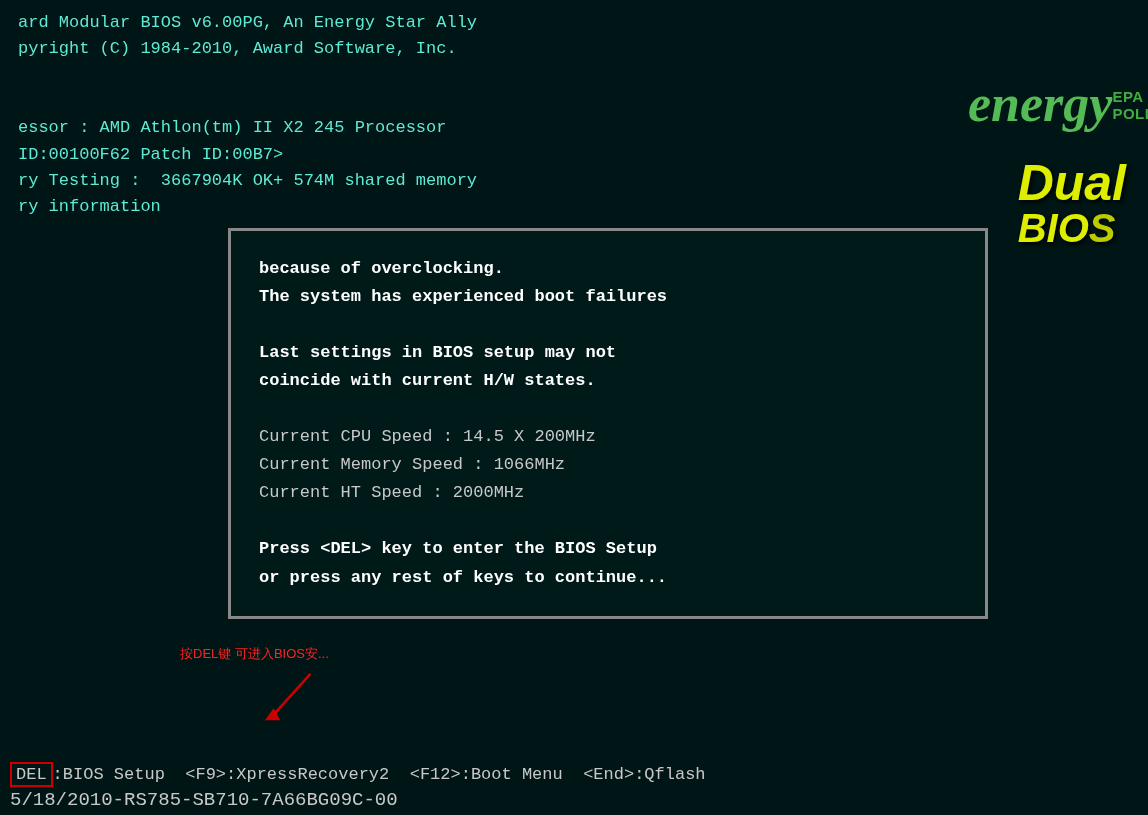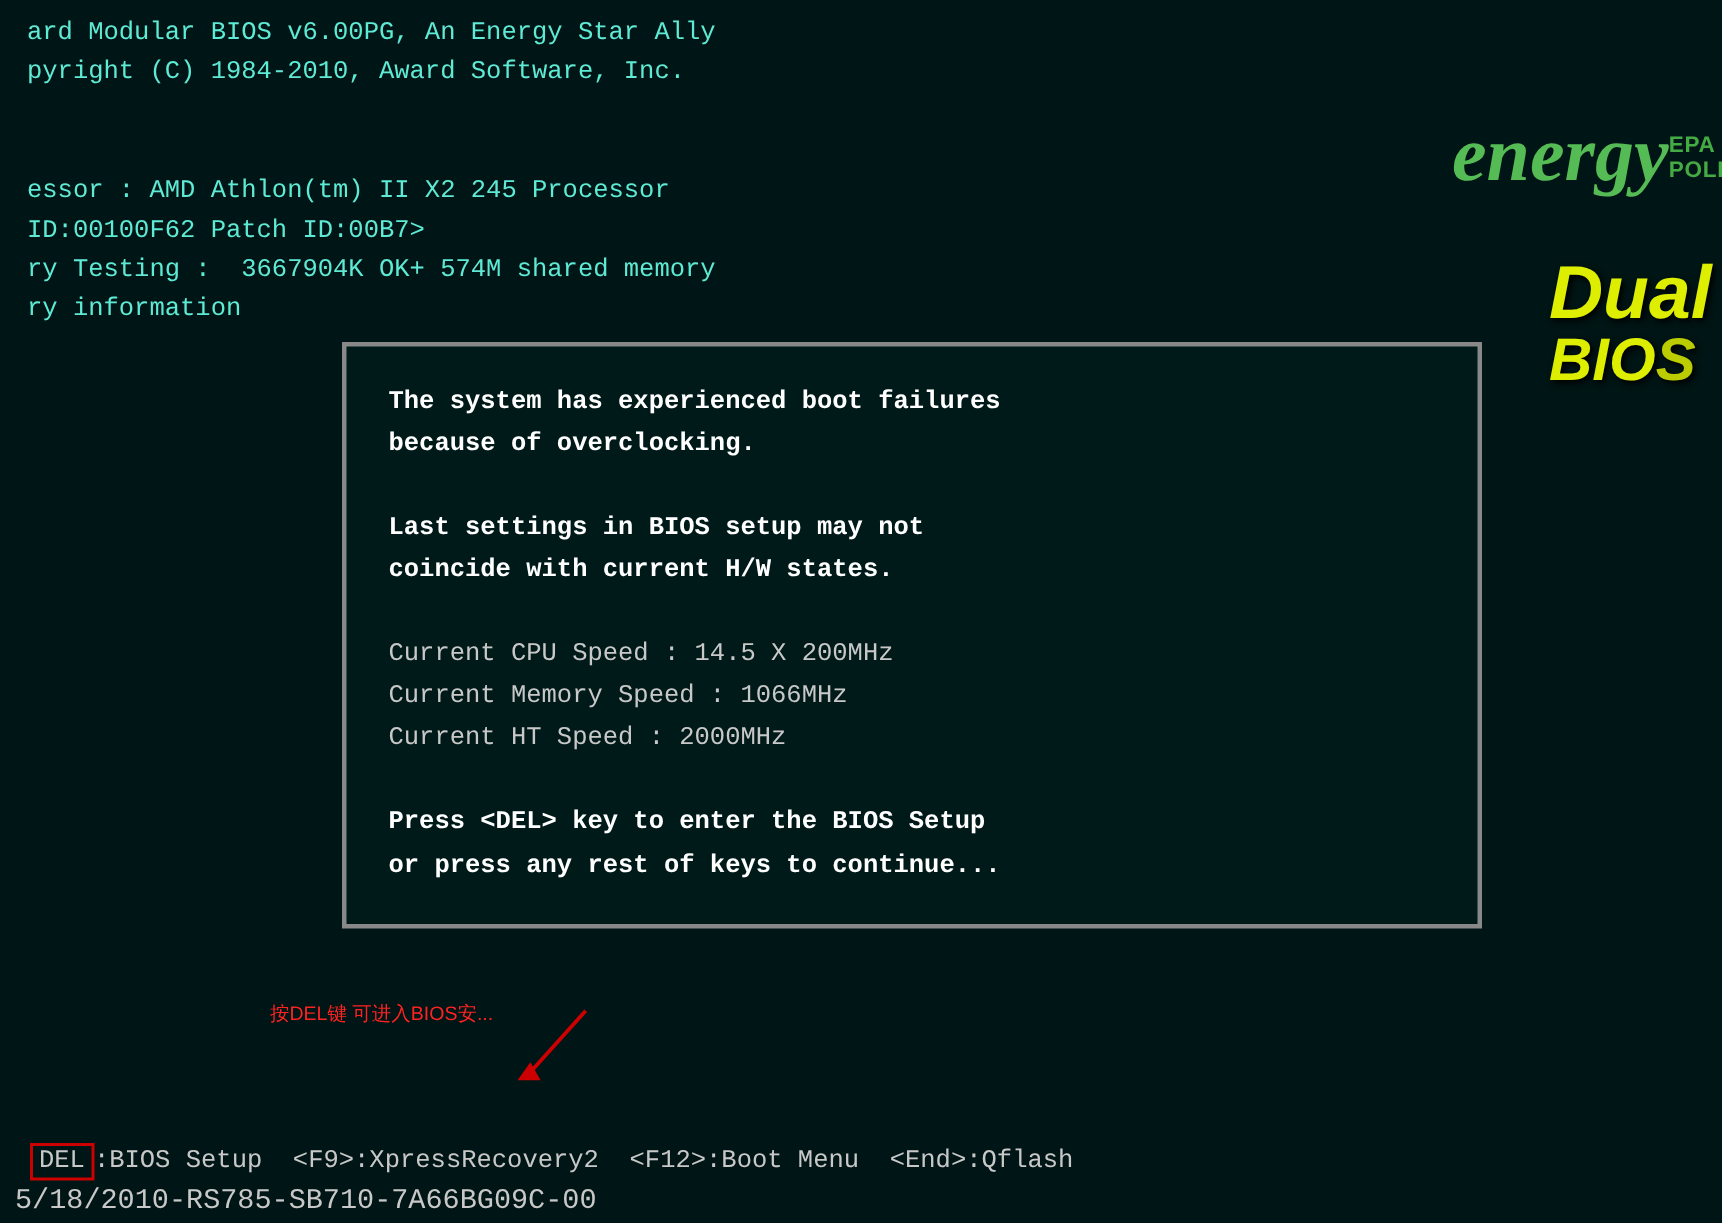--- a/index.html
+++ b/index.html
@@ -89,66 +89,66 @@
     .epa-text {
       font-family: Arial, sans-serif;
       font-size: 15px;
       color: #44aa44;
       letter-spacing: 0.5px;
       font-weight: bold;
     }
 
     .dual-bios-logo {
       position: absolute;
-      top: 170px;
+      top: 158px;
       right: 0px;
       font-family: 'Arial Black', Arial, sans-serif;
       font-size: 48px;
       font-weight: 900;
       font-style: italic;
       color: #ccff00;
       line-height: 1;
       text-shadow: 2px 2px 4px #000;
-      padding-right: 7px;
+      padding-right: 22px;
     }
 
     
     .bottom-bar {
       position: absolute;
       bottom: 0;
       left: 0;
       right: 0;
       background-color: #001515;
       padding: 6px 0 4px 0;
     }
 
     .bottom-keys {
       font-family: 'Courier New', Courier, monospace;
       font-size: 17px;
       color: #c8c8c8;
-      padding-left: 20px;
+      padding-left: 10px;
       white-space: pre;
     }
 
     .bottom-date {
       font-family: 'Courier New', Courier, monospace;
       font-size: 19px;
       color: #c8c8c8;
       padding-left: 10px;
       margin-top: 2px;
     }
 
     
     .annotation-area {
       position: absolute;
       bottom: 88px;
       left: 180px;
       display: flex;
-      flex-direction: row;
-      align-items: flex-start;
+      flex-direction: column;
+      align-items: flex-end;
     }
 
     .annotation-text {
       font-family: Arial, sans-serif;
       font-size: 13px;
       color: #ff2222;
       white-space: nowrap;
       margin-bottom: 4px;
     }
 
@@ -189,22 +189,22 @@
     <div class="epa-text">EPA POLLUTION</div>
   </div>
 
   <div class="dual-bios-logo">
     <div style="font-family:'Arial Black',Arial,sans-serif;font-style:italic;font-weight:900;font-size:50px;color:#ddee00;">Dual</div>
     <div style="font-family:'Arial Black',Arial,sans-serif;font-style:italic;font-weight:900;font-size:40px;color:#ddee00;">BIO<span style="color:#bbcc00;">S</span></div>
   </div>
 
   <div class="modal-overlay">
     <div class="modal-text">
+      <div class="bold-line">because of overclocking.</div>
       <div class="bold-line">The system has experienced boot failures</div>
-      <div class="bold-line">because of overclocking.</div>
       <div>&nbsp;</div>
       <div class="bold-line">Last settings in BIOS setup may not</div>
       <div class="bold-line">coincide with current H/W states.</div>
       <div>&nbsp;</div>
       <div class="normal">Current CPU Speed    : 14.5 X 200MHz</div>
       <div class="normal">Current Memory Speed : 1066MHz</div>
       <div class="normal">Current HT Speed     : 2000MHz</div>
       <div>&nbsp;</div>
       <div class="bold-line">Press &lt;DEL&gt; key to enter the BIOS Setup</div>
       <div class="bold-line">or press any rest of keys to continue...</div>

